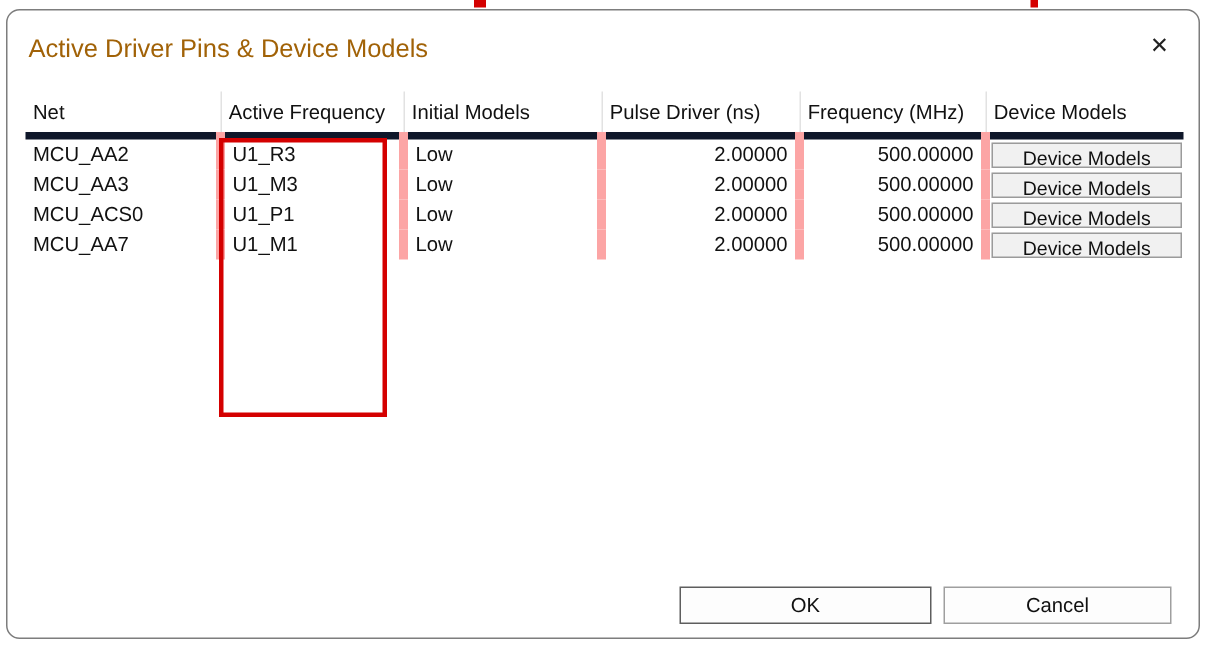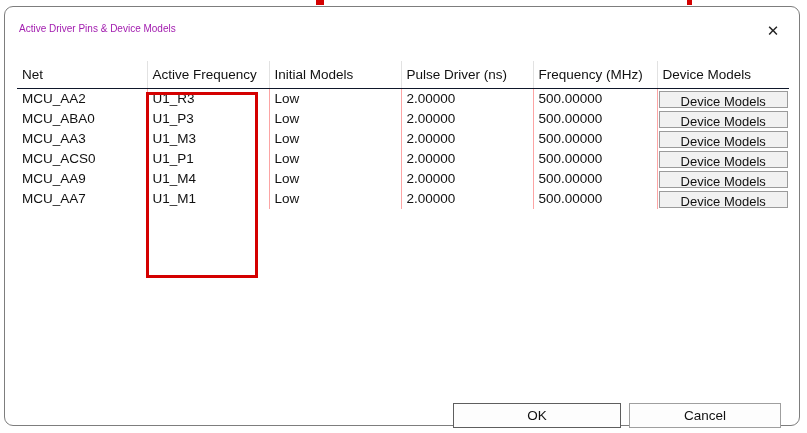--- a/index.html
+++ b/index.html
@@ -10,21 +10,21 @@
   }
   .dialog {
     position:absolute; left:4px; top:6px; width:796px; height:420px;
     background:#ffffff; border:1px solid #7d7d7d; border-radius:9px;
     box-sizing:border-box;
   }
   .title-bar {
     position:absolute; left:0; top:0; right:0; height:46px;
   }
   .dialog-title {
-    position:absolute; left:14px; top:16px; font-size:10px; color:#a21caf;text-align:right;
+    position:absolute; left:14px; top:16px; font-size:17px; color:#a16207;text-align:right;
   }
   .close-btn {
     position:absolute; right:14px; top:12px; width:24px; height:24px;
     font-size:15px; color:#222; text-align:center; line-height:24px;
     cursor:default; user-select:none;
   }
   .grid-wrap {
     position:absolute; left:12px; top:54px; width:774px; height:240px;
   }
   table.grid {
@@ -33,45 +33,45 @@
   }
   table.grid col.c-net  { width:130px; }
   table.grid col.c-pin  { width:122px; }
   table.grid col.c-st   { width:132px; }
   table.grid col.c-pp   { width:132px; }
   table.grid col.c-fq   { width:124px; }
   table.grid col.c-dm   { width:132px; }
   table.grid th {
     text-align:left; font-weight:normal; font-size:13.5px;
     padding:6px 4px 6px 5px; border-right:1px solid #e2e2e2;
-    border-bottom:1px solid #0f172a; white-space:nowrap; overflow:hidden;
+    border-bottom:5px solid #0f172a; white-space:nowrap; overflow:hidden;
   }
   table.grid th:last-child { border-right:none; }
   table.grid td {
     padding:0 5px; height:20px; line-height:20px;
-    border-right:1px solid #fca5a5; white-space:nowrap; overflow:hidden;
+    border-right:6px solid #fca5a5; white-space:nowrap; overflow:hidden;
   }
   table.grid td:last-child { border-right:none; padding:0 1px; }
-  td.num { }
+  td.num { text-align:right; }
   .dm-btn {
     display:block; width:100%; height:17px; margin-top:1px;
     box-sizing:border-box; border:1px solid #9b9b9b; background:#f1f1f1;
     font-family:"Liberation Sans", sans-serif; font-size:13px;
     line-height:20px; overflow:hidden; text-align:center; color:#111;
     padding:0;
   }
   .annotation-box {
     position:absolute; left:146px; top:92px; width:112px; height:186px;
     border:3px solid #d40000; box-sizing:border-box; pointer-events:none;
   }
   .top-mark { position:absolute; top:0; height:5px; background:#d40000; }
   .top-mark.m1 { left:316px; width:8px; }
   .top-mark.m2 { left:687px; width:5px; }
   .footer-btn {
-    position:absolute; top:396px; height:25px; box-sizing:border-box;
+    position:absolute; top:384px; height:25px; box-sizing:border-box;
     background:#fdfdfd; font-family:"Liberation Sans", sans-serif;
     font-size:13.5px; color:#111; text-align:center; line-height:22px;
   }
   .ok-btn     { left:448px; width:168px; border:1px solid #5e5e5e; }
   .cancel-btn { left:624px; width:152px; border:1px solid #9f9f9f; }
 </style>
 </head>
 <body>
 
 <div class="dialog">
@@ -106,52 +106,32 @@
     <td>MCU_AA2</td>
     <td>U1_R3</td>
     <td>Low</td>
     <td class="num">2.00000</td>
     <td class="num">500.00000</td>
     <td>
       <button class="dm-btn">Device Models</button>
     </td>
   </tr>
           <tr>
-    <td>MCU_ABA0</td>
-    <td>U1_P3</td>
-    <td>Low</td>
-    <td class="num">2.00000</td>
-    <td class="num">500.00000</td>
-    <td>
-      <button class="dm-btn">Device Models</button>
-    </td>
-  </tr>
-          <tr>
     <td>MCU_AA3</td>
     <td>U1_M3</td>
     <td>Low</td>
     <td class="num">2.00000</td>
     <td class="num">500.00000</td>
     <td>
       <button class="dm-btn">Device Models</button>
     </td>
   </tr>
           <tr>
     <td>MCU_ACS0</td>
     <td>U1_P1</td>
-    <td>Low</td>
-    <td class="num">2.00000</td>
-    <td class="num">500.00000</td>
-    <td>
-      <button class="dm-btn">Device Models</button>
-    </td>
-  </tr>
-          <tr>
-    <td>MCU_AA9</td>
-    <td>U1_M4</td>
     <td>Low</td>
     <td class="num">2.00000</td>
     <td class="num">500.00000</td>
     <td>
       <button class="dm-btn">Device Models</button>
     </td>
   </tr>
           <tr>
     <td>MCU_AA7</td>
     <td>U1_M1</td>

